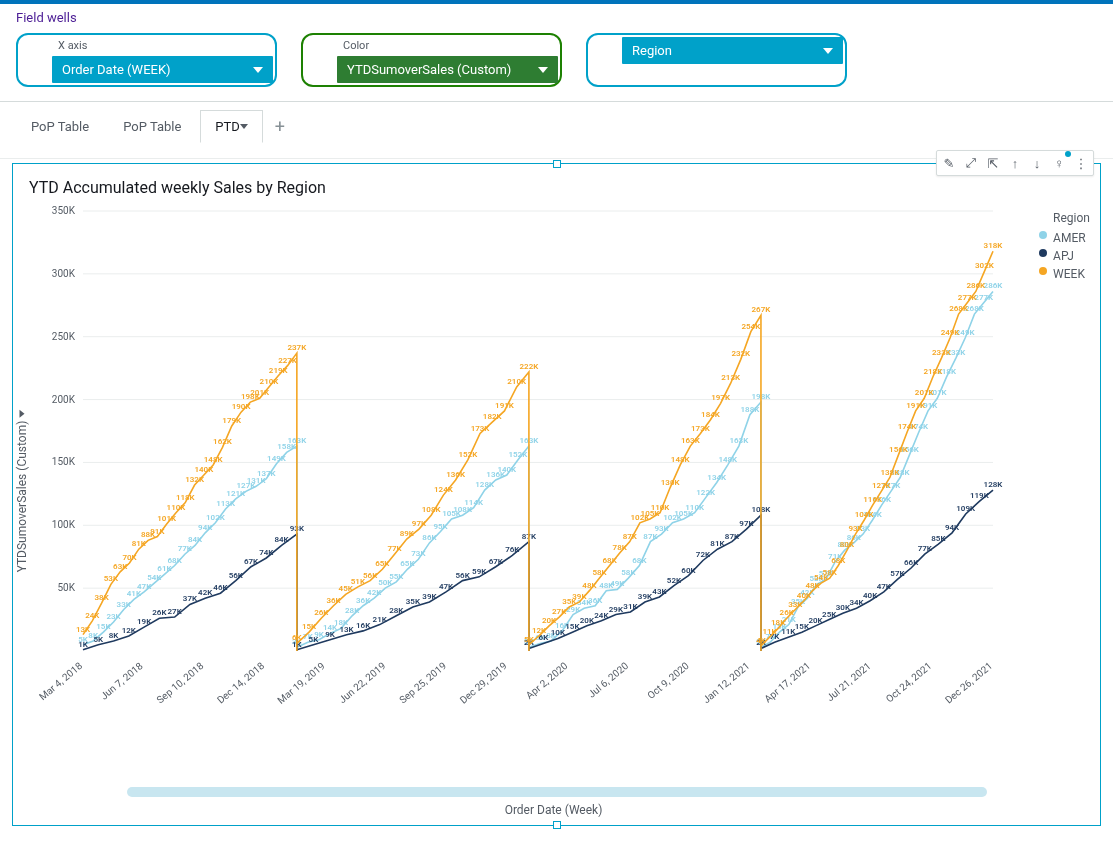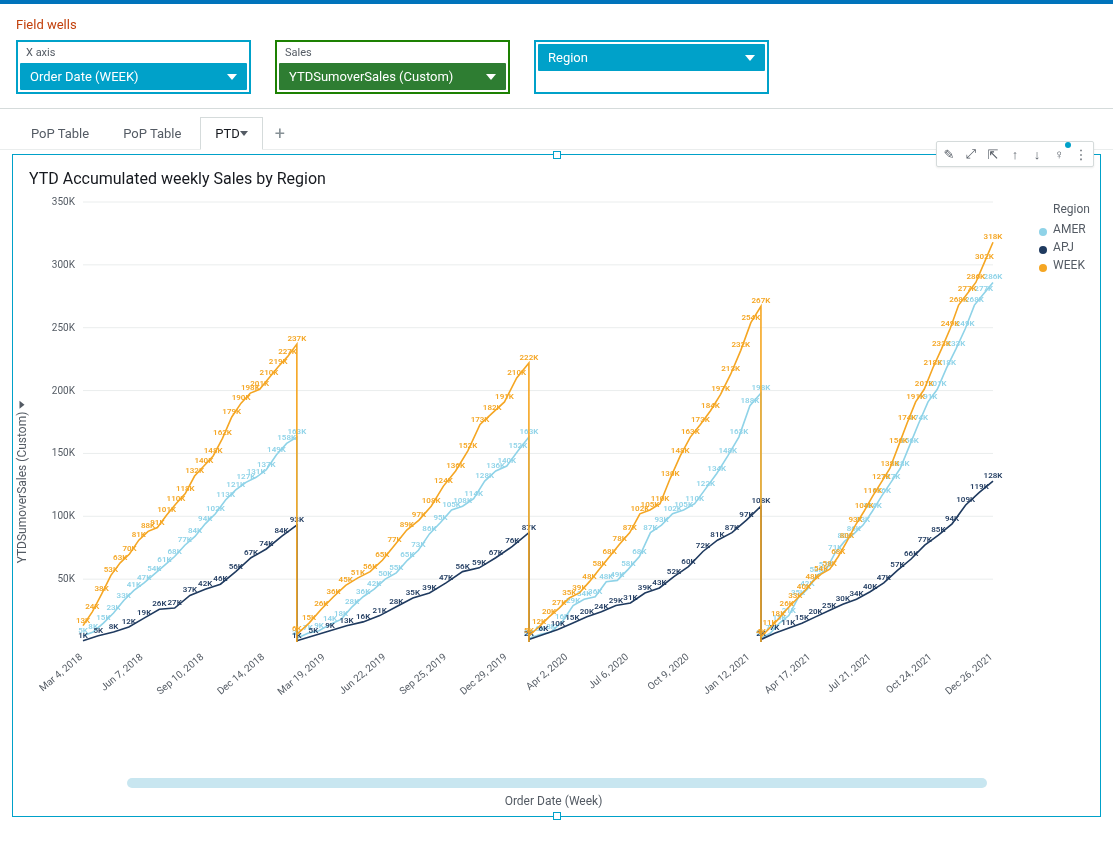--- a/index.html
+++ b/index.html
@@ -1,71 +1,71 @@
 <!DOCTYPE html>
 <html><head>
 <meta charset="utf-8">
 <style>
   * { box-sizing: border-box; font-family: -apple-system, "Segoe UI", Roboto, Arial, sans-serif; }
   html, body { margin:0; padding:0; width:1113px; height:857px; background:#fff; color:#16191f; font-size:13px; }
   .topbar { height:4px; background:#0073bb; }
   .fieldwells { border-bottom:1px solid #d5dbdb; padding:6px 16px; }
-  .fw-title { color:#c2410c; font-size:13px; margin-bottom:4px;margin-top:7px; }
+  .fw-title { color:#4c1d95; font-size:13px; margin-bottom:4px; }
   .fw-row { display:flex; gap:24px; padding:4px 0 8px; }
-  .fw-box { border:2px solid; border-radius:0; width:235px; }
+  .fw-box { border:2px solid; border-radius:12px; width:261px;padding-left:32px; }
   .fw-box.blue { border-color:#00a1c9; }
   .fw-box.green { border-color:#1d8102; }
   .fw-label { font-size:11px; color:#545b64; padding:4px 8px 2px; }
   .fw-pill { margin:2px; padding:6px 10px; display:flex; justify-content:space-between; align-items:center; color:#fff; font-size:13px; border-radius:1px; }
   .fw-pill.blue { background:#00a1c9; }
   .fw-pill.green { background:#2e7d32; }
   .chev { width:0;height:0;border-left:5px solid transparent;border-right:5px solid transparent;border-top:6px solid #fff; }
-  .tabs-row { display:flex; align-items:center; padding:8px 16px 0; gap:4px; border-bottom:1px solid #eaeded; }
+  .tabs-row { display:flex; align-items:center; padding:8px 16px 16px; gap:4px; border-bottom:1px solid #eaeded; }
   .tab { padding:8px 14px; color:#545b64; font-size:13px; cursor:pointer; border:1px solid transparent; border-bottom:none; }
   .tab.active { border-color:#d5dbdb; background:#fff; color:#16191f; border-bottom:1px solid #fff; margin-bottom:-1px; display:flex; align-items:center;}
   .tab .chev2 { width:0;height:0;border-left:4px solid transparent;border-right:4px solid transparent;border-top:5px solid #545b64; }
   .plus { color:#879196; font-size:18px; padding:4px 8px; cursor:pointer; }
   .viz-wrap { margin:4px 12px 8px; border:1.5px solid #00a1c9; position:relative; padding:0; }
   .viz-handles::before, .viz-handles::after { content:""; position:absolute; width:6px; height:6px; background:#fff; border:1px solid #00a1c9; }
   .viz-handles::before { left:50%; top:-4px; transform:translateX(-50%); }
   .viz-handles::after  { left:50%; bottom:-4px; transform:translateX(-50%); }
   .toolbar { position:absolute; top:-14px; right:6px; background:#fff; border:1px solid #d5dbdb; border-radius:2px; display:flex; gap:2px; padding:2px; box-shadow:0 1px 2px rgba(0,0,0,.08); z-index:5;}
   .tbtn { width:20px; height:20px; display:flex; align-items:center; justify-content:center; color:#545b64; font-size:13px; cursor:pointer; }
   .viz-title { font-size:16px; color:#16191f; padding:14px 16px 4px; }
   .chart-area { position:relative; height:582px; }
   svg { display:block; }
   .y-axis-label { position:absolute; left:2px; top:50%; transform:translateY(-50%) rotate(-180deg); writing-mode:vertical-rl; font-size:12px; color:#545b64; display:flex; align-items:center; gap:4px;}
   .y-axis-label .chev3 { transform:rotate(90deg); width:0;height:0;border-left:4px solid transparent;border-right:4px solid transparent;border-top:5px solid #545b64;}
   .x-axis-row { display:flex; flex-direction:column; align-items:center; padding-bottom:8px;}
   .range-track { height:10px; width:860px; background:#c8e6f0; border-radius:6px; margin-top:4px;}
   .x-axis-label { font-size:12px; color:#545b64; display:flex; align-items:center; gap:6px; margin-top:6px;}
   .legend { position:absolute; right:10px; top:10px; font-size:12px; }
   .legend-title { color:#545b64; margin-bottom:6px; margin-left:14px;}
-  .legend-item { display:flex; align-items:flex-end; gap:6px; margin-bottom:4px; color:#545b64;}
+  .legend-item { display:flex; align-items:flex-start; gap:6px; margin-bottom:4px; color:#545b64;}
   .dot { width:8px; height:8px; border-radius:50%; }
   text.tick { fill:#545b64; font-size:10px; }
   text.dlabel { font-size:8px; font-weight:600; }
 </style>
 </head>
 <body>
 
 <div class="topbar"></div>
 
 <div class="fieldwells">
   <div class="fw-title">Field wells</div>
   <div class="fw-row">
     <div class="fw-box blue">
       <div class="fw-label">X axis</div>
       <div class="fw-pill blue">
         <span>Order Date (WEEK)</span>
         <span class="chev"></span>
       </div>
     </div>
     <div class="fw-box green">
-      <div class="fw-label">Sales</div>
+      <div class="fw-label">Color</div>
       <div class="fw-pill green">
         <span>YTDSumoverSales (Custom)</span>
         <span class="chev"></span>
       </div>
     </div>
     <div class="fw-box blue">
       <div class="fw-pill blue">
         <span>Region</span>
         <span class="chev"></span>
       </div>

